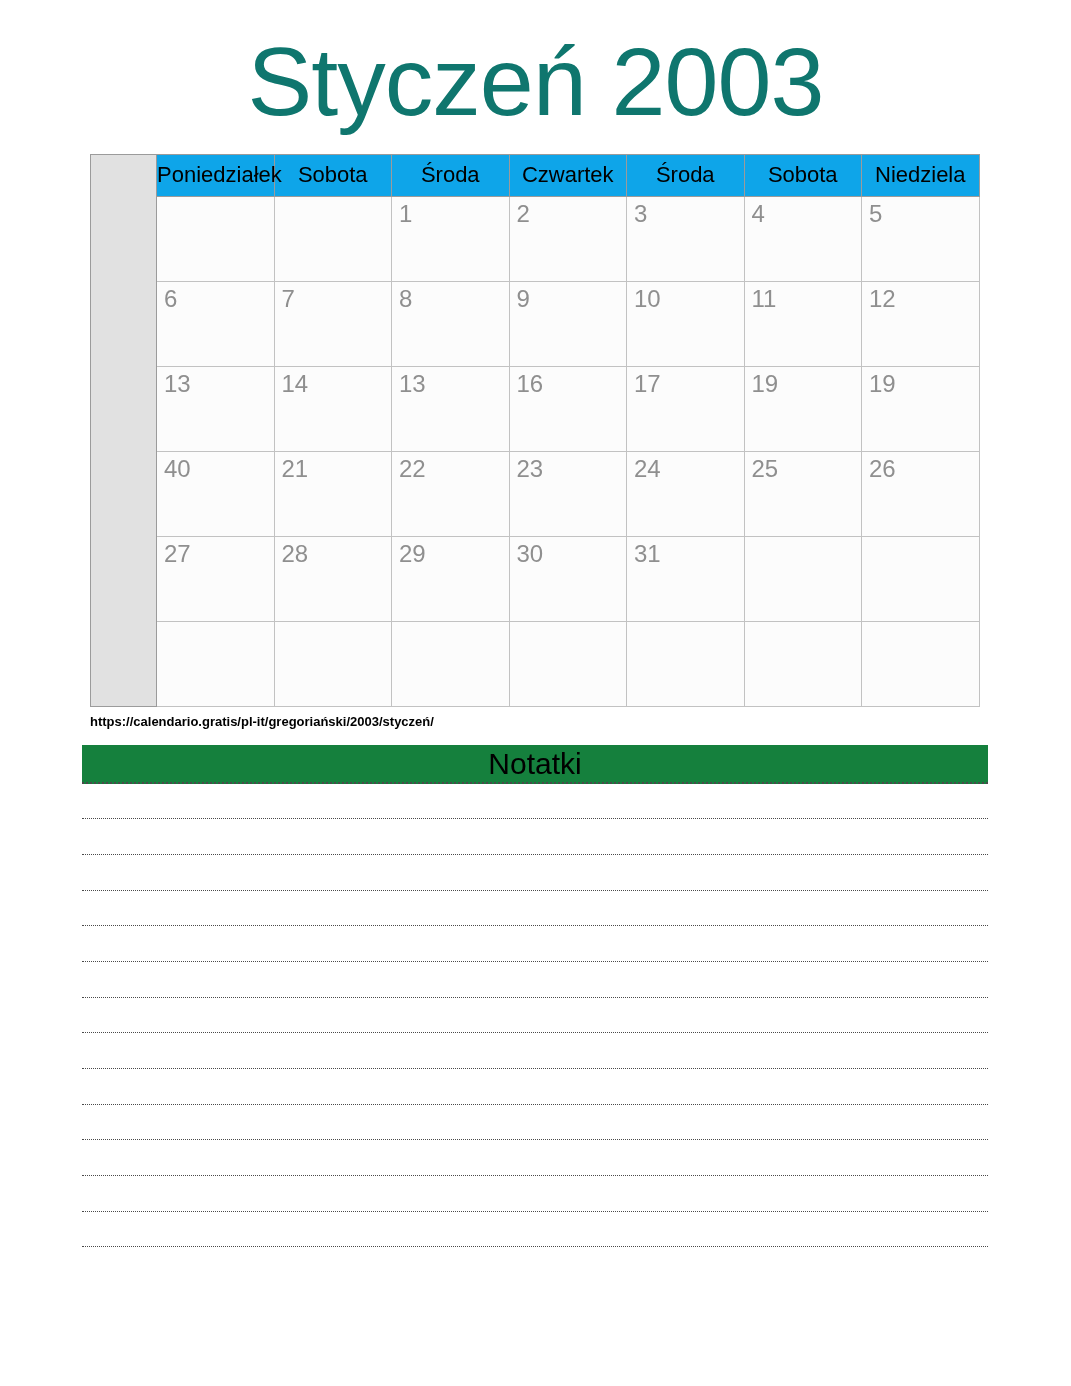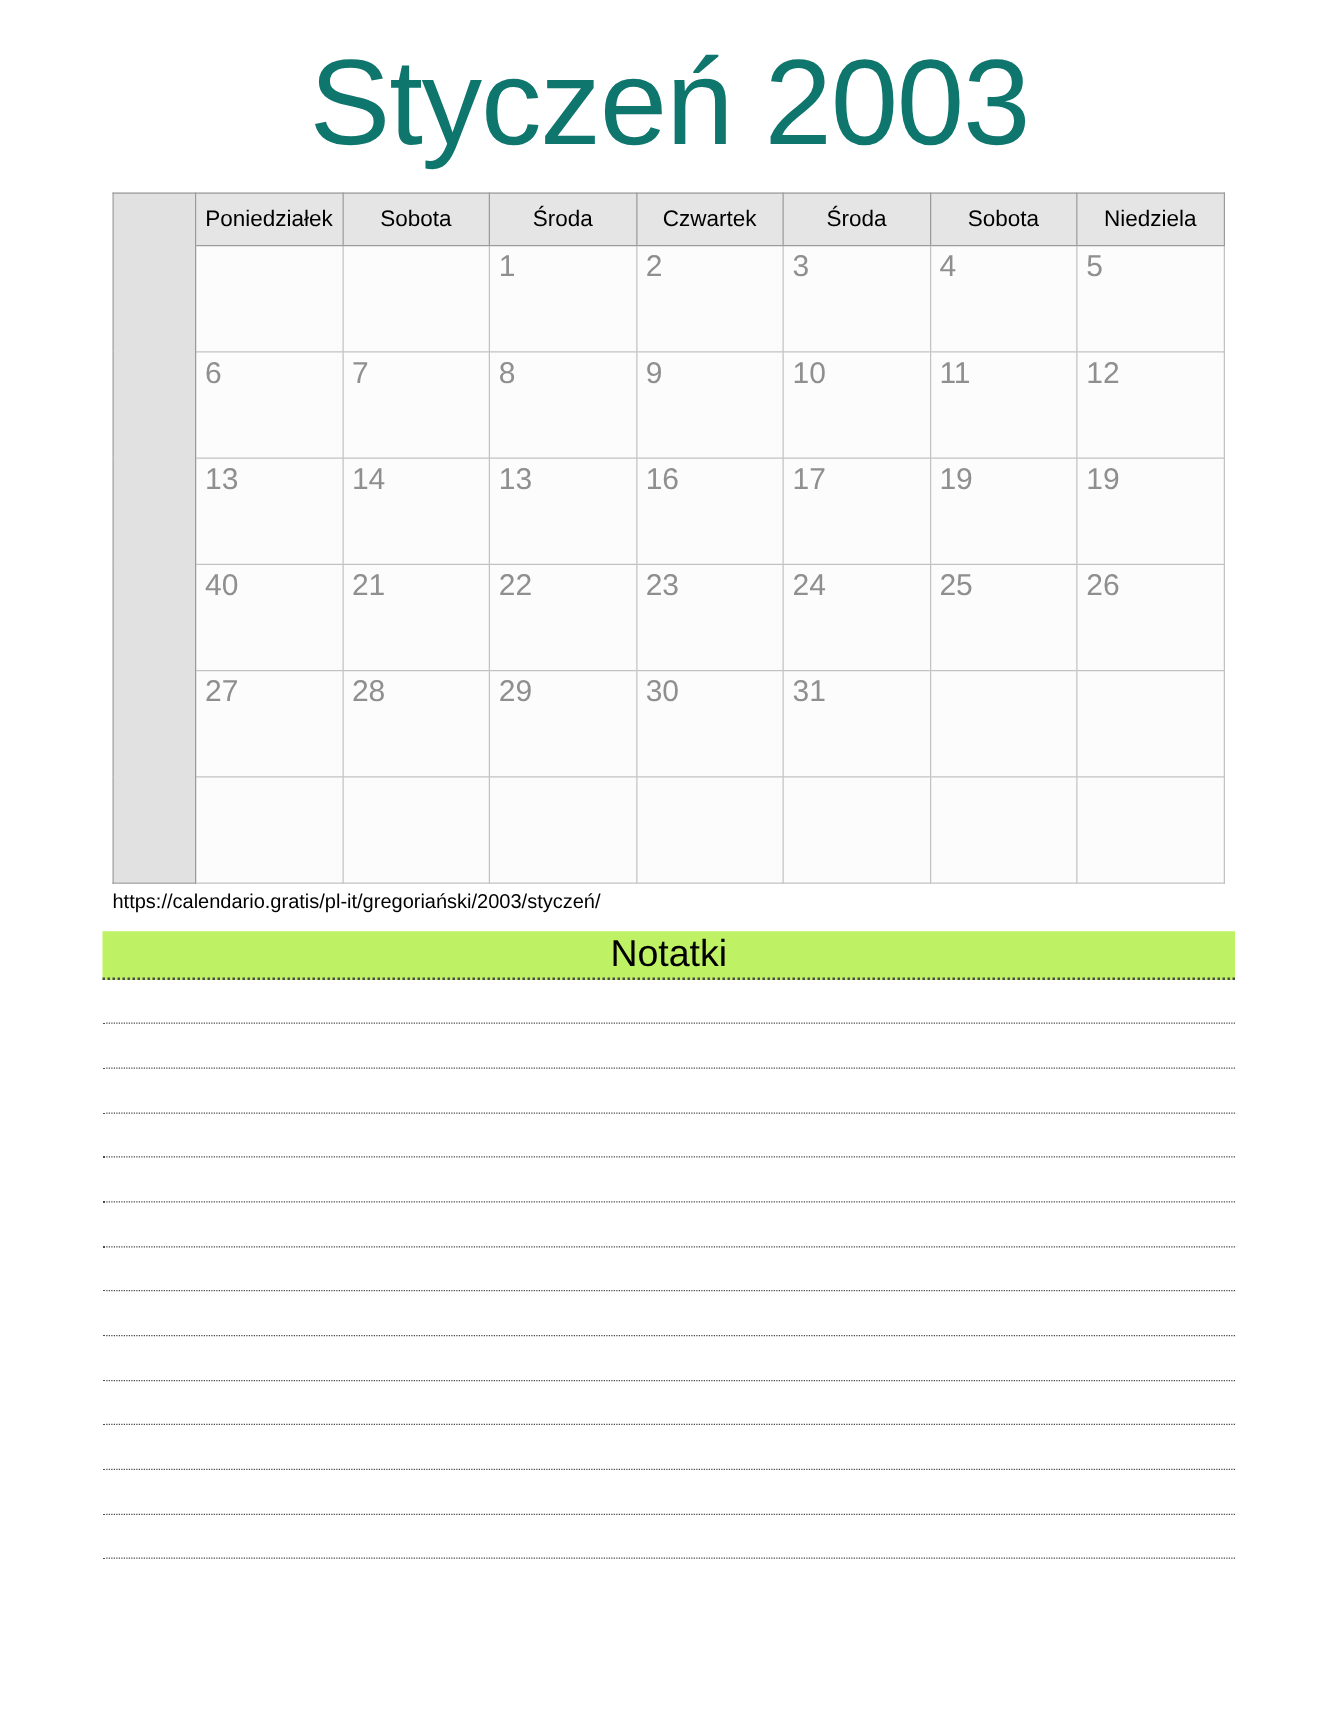--- a/index.html
+++ b/index.html
@@ -33,54 +33,55 @@
   }
   table.calendar col.margin-col { width: 66px; }
   table.calendar col.day-col   { width: 117.5px; }
   tr.header-row { height: 42px; }
   tr.week-row   { height: 85px; }
   td.left-margin-strip {
     background: #e1e1e1;
     border: 1px solid #9b9b9b;
   }
   th.day-header {
-    background: #e5e5e5;
+    background: #0ea5e9;
     border: 1px solid #9b9b9b;
-    font-size: 18px;
+    font-size: 22px;
     font-weight: normal;
     color: #000000;
     text-align: center;
     vertical-align: middle;
     padding: 0;
   }
   td.day-cell {
     background: #fcfcfc;
     border: 1px solid #c2c2c2;
     vertical-align: top;
     text-align: left;
     padding: 3px 4px 0 7px;
     font-size: 24px;
     line-height: 27px;
     color: #8f8f8f;
   }
   
   .source-url {
     margin: 5px 0 0 90px;
-    font-size: 16px;
+    font-size: 13px;
     line-height: 19px;
     color: #000000;
+    font-weight: bold;
   }
   
   .notes-section {
     margin: 14px 0 0 82px;
     width: 906px;
   }
   .notes-header {
     height: 39px;
-    background: #bef264;
+    background: #15803d;
     border-bottom: 2px dotted #4a4a4a;
     text-align: center;
     font-size: 30px;
     line-height: 38px;
     color: #000000;
   }
   .note-line {
     height: 35.7px;
     border-bottom: 1px dotted #4a4a4a;
   }

